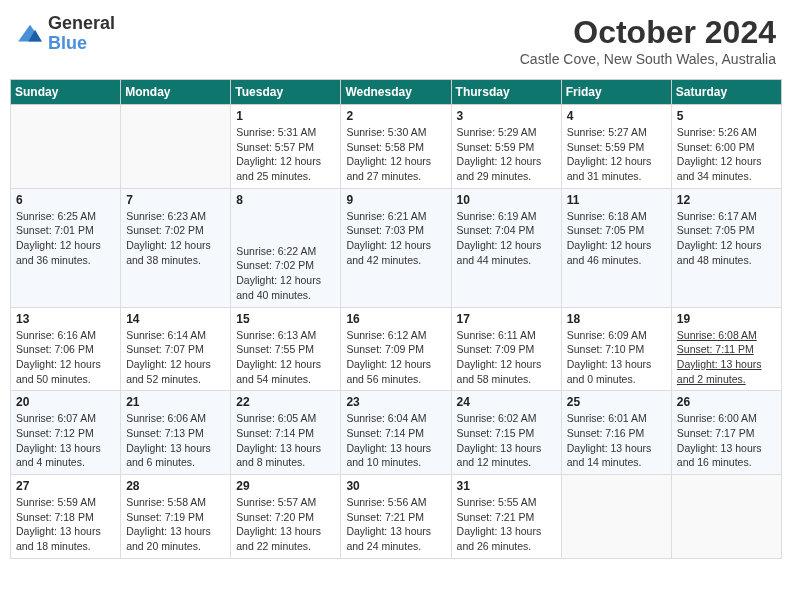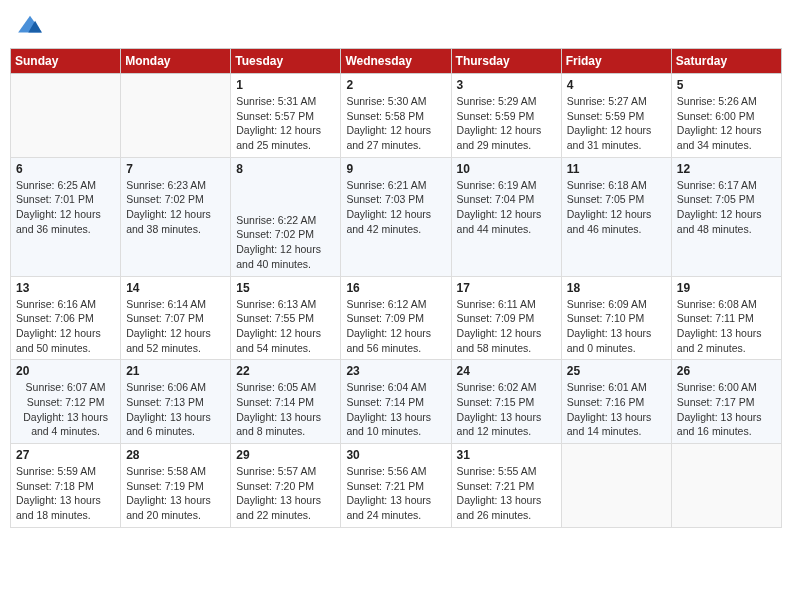--- a/index.html
+++ b/index.html
@@ -46,21 +46,21 @@
     .subtitle {
       font-size: 14px;
       color: #555;
     }
     .calendar {
       width: 100%;
       border-collapse: collapse;
       font-size: 11px;
     }
     .calendar th {
-      background: #b91c1c;
+      background: #0f766e;
       color: #fff;
       padding: 5px 4px;
       text-align: left;
       font-size: 12px;
       font-weight: bold;
       border: 1px solid #ccc;
     }
     .calendar td {
       vertical-align: top;
       padding: 4px 5px;
@@ -94,20 +94,27 @@
   </style>
 </head>
 <body>
 
 <div class="header">
   <div class="logo">
     <svg class="logo-icon" viewBox="0 0 32 26" xmlns="http://www.w3.org/2000/svg">
       <polygon points="16,2 30,22 2,22" fill="#4a90d9"></polygon>
       <polygon points="22,8 30,22 14,22" fill="#1a5fa8"></polygon>
     </svg>
+    <div class="logo-text">
+      General<br><span>Blue</span>
+    </div>
+  </div>
+  <div class="title-block">
+    <div class="main-title">October 2024</div>
+    <div class="subtitle">Castle Cove, New South Wales, Australia</div>
   </div>
 </div>
 
 <table class="calendar">
   <thead>
     <tr id="col-headers">
         <th>Sunday</th>
         <th>Monday</th>
         <th>Tuesday</th>
         <th>Wednesday</th>
@@ -245,30 +252,30 @@
         </td>
         <td>
           <span class="day-number">18</span>
           <div class="day-info" style="white-space: pre-line;">Sunrise: 6:09 AM
 Sunset: 7:10 PM
 Daylight: 13 hours
 and 0 minutes.</div>
         </td>
         <td>
           <span class="day-number">19</span>
-          <div class="day-info" style="white-space: pre-line;">Sunrise: 6:08 AM
+          <div class="day-info" style="white-space: pre-line; text-decoration: underline;">Sunrise: 6:08 AM
 Sunset: 7:11 PM
 Daylight: 13 hours
 and 2 minutes.</div>
         </td>
       </tr>
       <tr>
         <td>
           <span class="day-number">20</span>
-          <div class="day-info" style="white-space: pre-line; text-align: center;">Sunrise: 6:07 AM
+          <div class="day-info" style="white-space: pre-line;">Sunrise: 6:07 AM
 Sunset: 7:12 PM
 Daylight: 13 hours
 and 4 minutes.</div>
         </td>
         <td>
           <span class="day-number">21</span>
           <div class="day-info" style="white-space: pre-line;">Sunrise: 6:06 AM
 Sunset: 7:13 PM
 Daylight: 13 hours
 and 6 minutes.</div>

